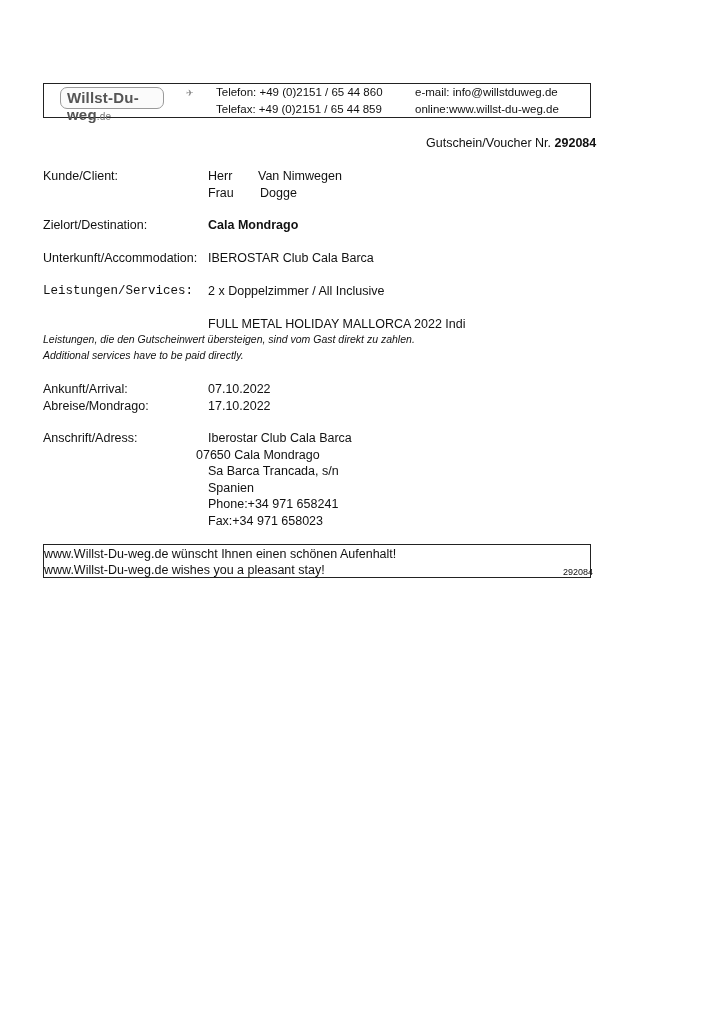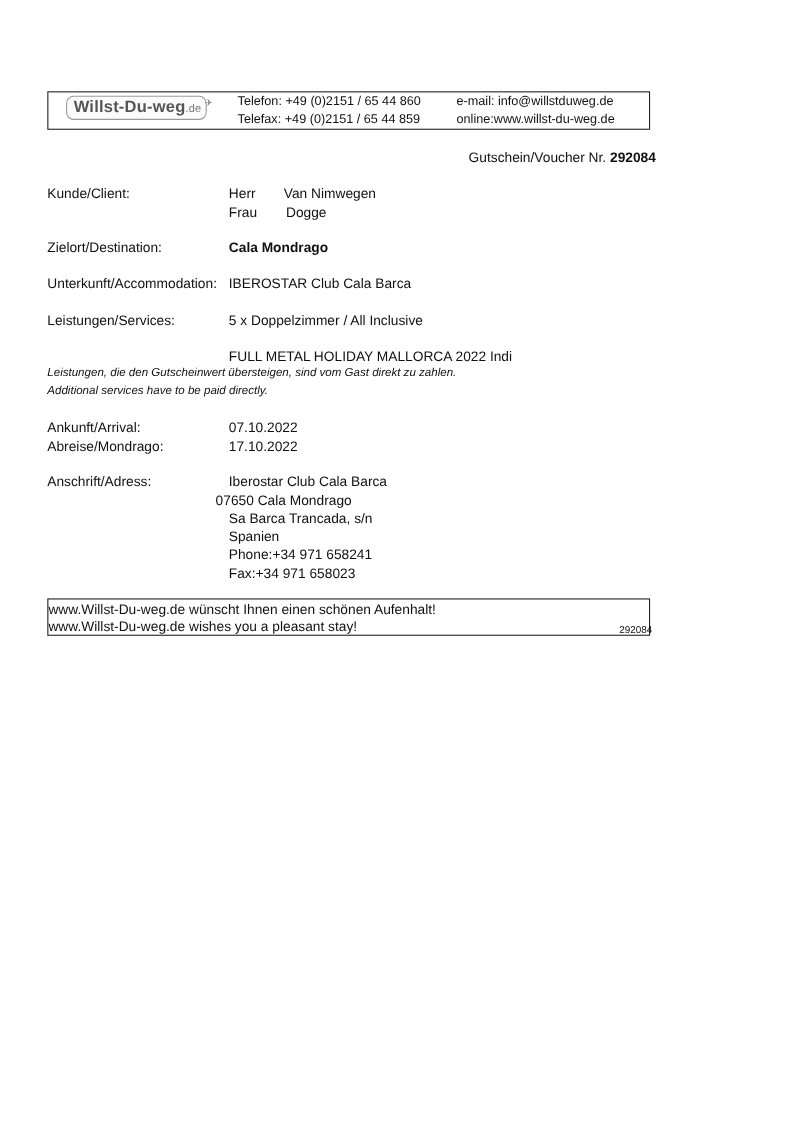--- a/index.html
+++ b/index.html
@@ -23,21 +23,21 @@
       left: 43px;
       top: 83px;
       width: 546px;
       height: 33px;
       border: 1.5px solid #222;
     }
     .logo {
       position: absolute;
       left: 60px;
       top: 87px;
-      width: 128px;
+      width: 104px;
       height: 22px;
       border: 1.5px solid #9a9a9a;
       border-radius: 7px;
       box-sizing: border-box;
       background: #fbfbfb;
     }
     .logo-main {
       position: absolute;
       left: 6px;
       top: 1px;
@@ -119,22 +119,22 @@
 <div class="abs value" style="left:258px; top:168px;">Van Nimwegen</div>
 <div class="abs value" style="left:208px; top:185px;">Frau</div>
 <div class="abs value" style="left:260px; top:185px;">Dogge</div>
 
 <div class="abs label" style="left:43px; top:217px;text-align:center;">Zielort/Destination:</div>
 <div class="abs value" style="left:208px; top:217px;font-weight:bold;">Cala Mondrago</div>
 
 <div class="abs label" style="left:43px; top:250px;">Unterkunft/Accommodation:</div>
 <div class="abs value" style="left:208px; top:250px;">IBEROSTAR Club Cala Barca</div>
 
-<div class="abs label" style="left:43px; top:283px;">Leistungen/Services:</div>
-<div class="abs value" style="left:208px; top:283px;">5 x Doppelzimmer / All Inclusive</div>
+<div class="abs label" style="left:43px; top:283px;font-family:Liberation Mono, monospace;">Leistungen/Services:</div>
+<div class="abs value" style="left:208px; top:283px;">2 x Doppelzimmer / All Inclusive</div>
 <div class="abs value" style="left:208px; top:316px;">FULL METAL HOLIDAY MALLORCA 2022 Indi</div>
 
 <div class="abs italic-note" style="left:43px; top:333px;">Leistungen, die den Gutscheinwert übersteigen, sind vom Gast direkt zu zahlen.</div>
 <div class="abs italic-note" style="left:43px; top:349px;">Additional services have to be paid directly.</div>
 
 <div class="abs label" style="left:43px; top:381px;">Ankunft/Arrival:</div>
 <div class="abs value" style="left:208px; top:381px;">07.10.2022</div>
 <div class="abs label" style="left:43px; top:398px;">Abreise/Mondrago:</div>
 <div class="abs value" style="left:208px; top:398px;text-align:right;">17.10.2022</div>
 

